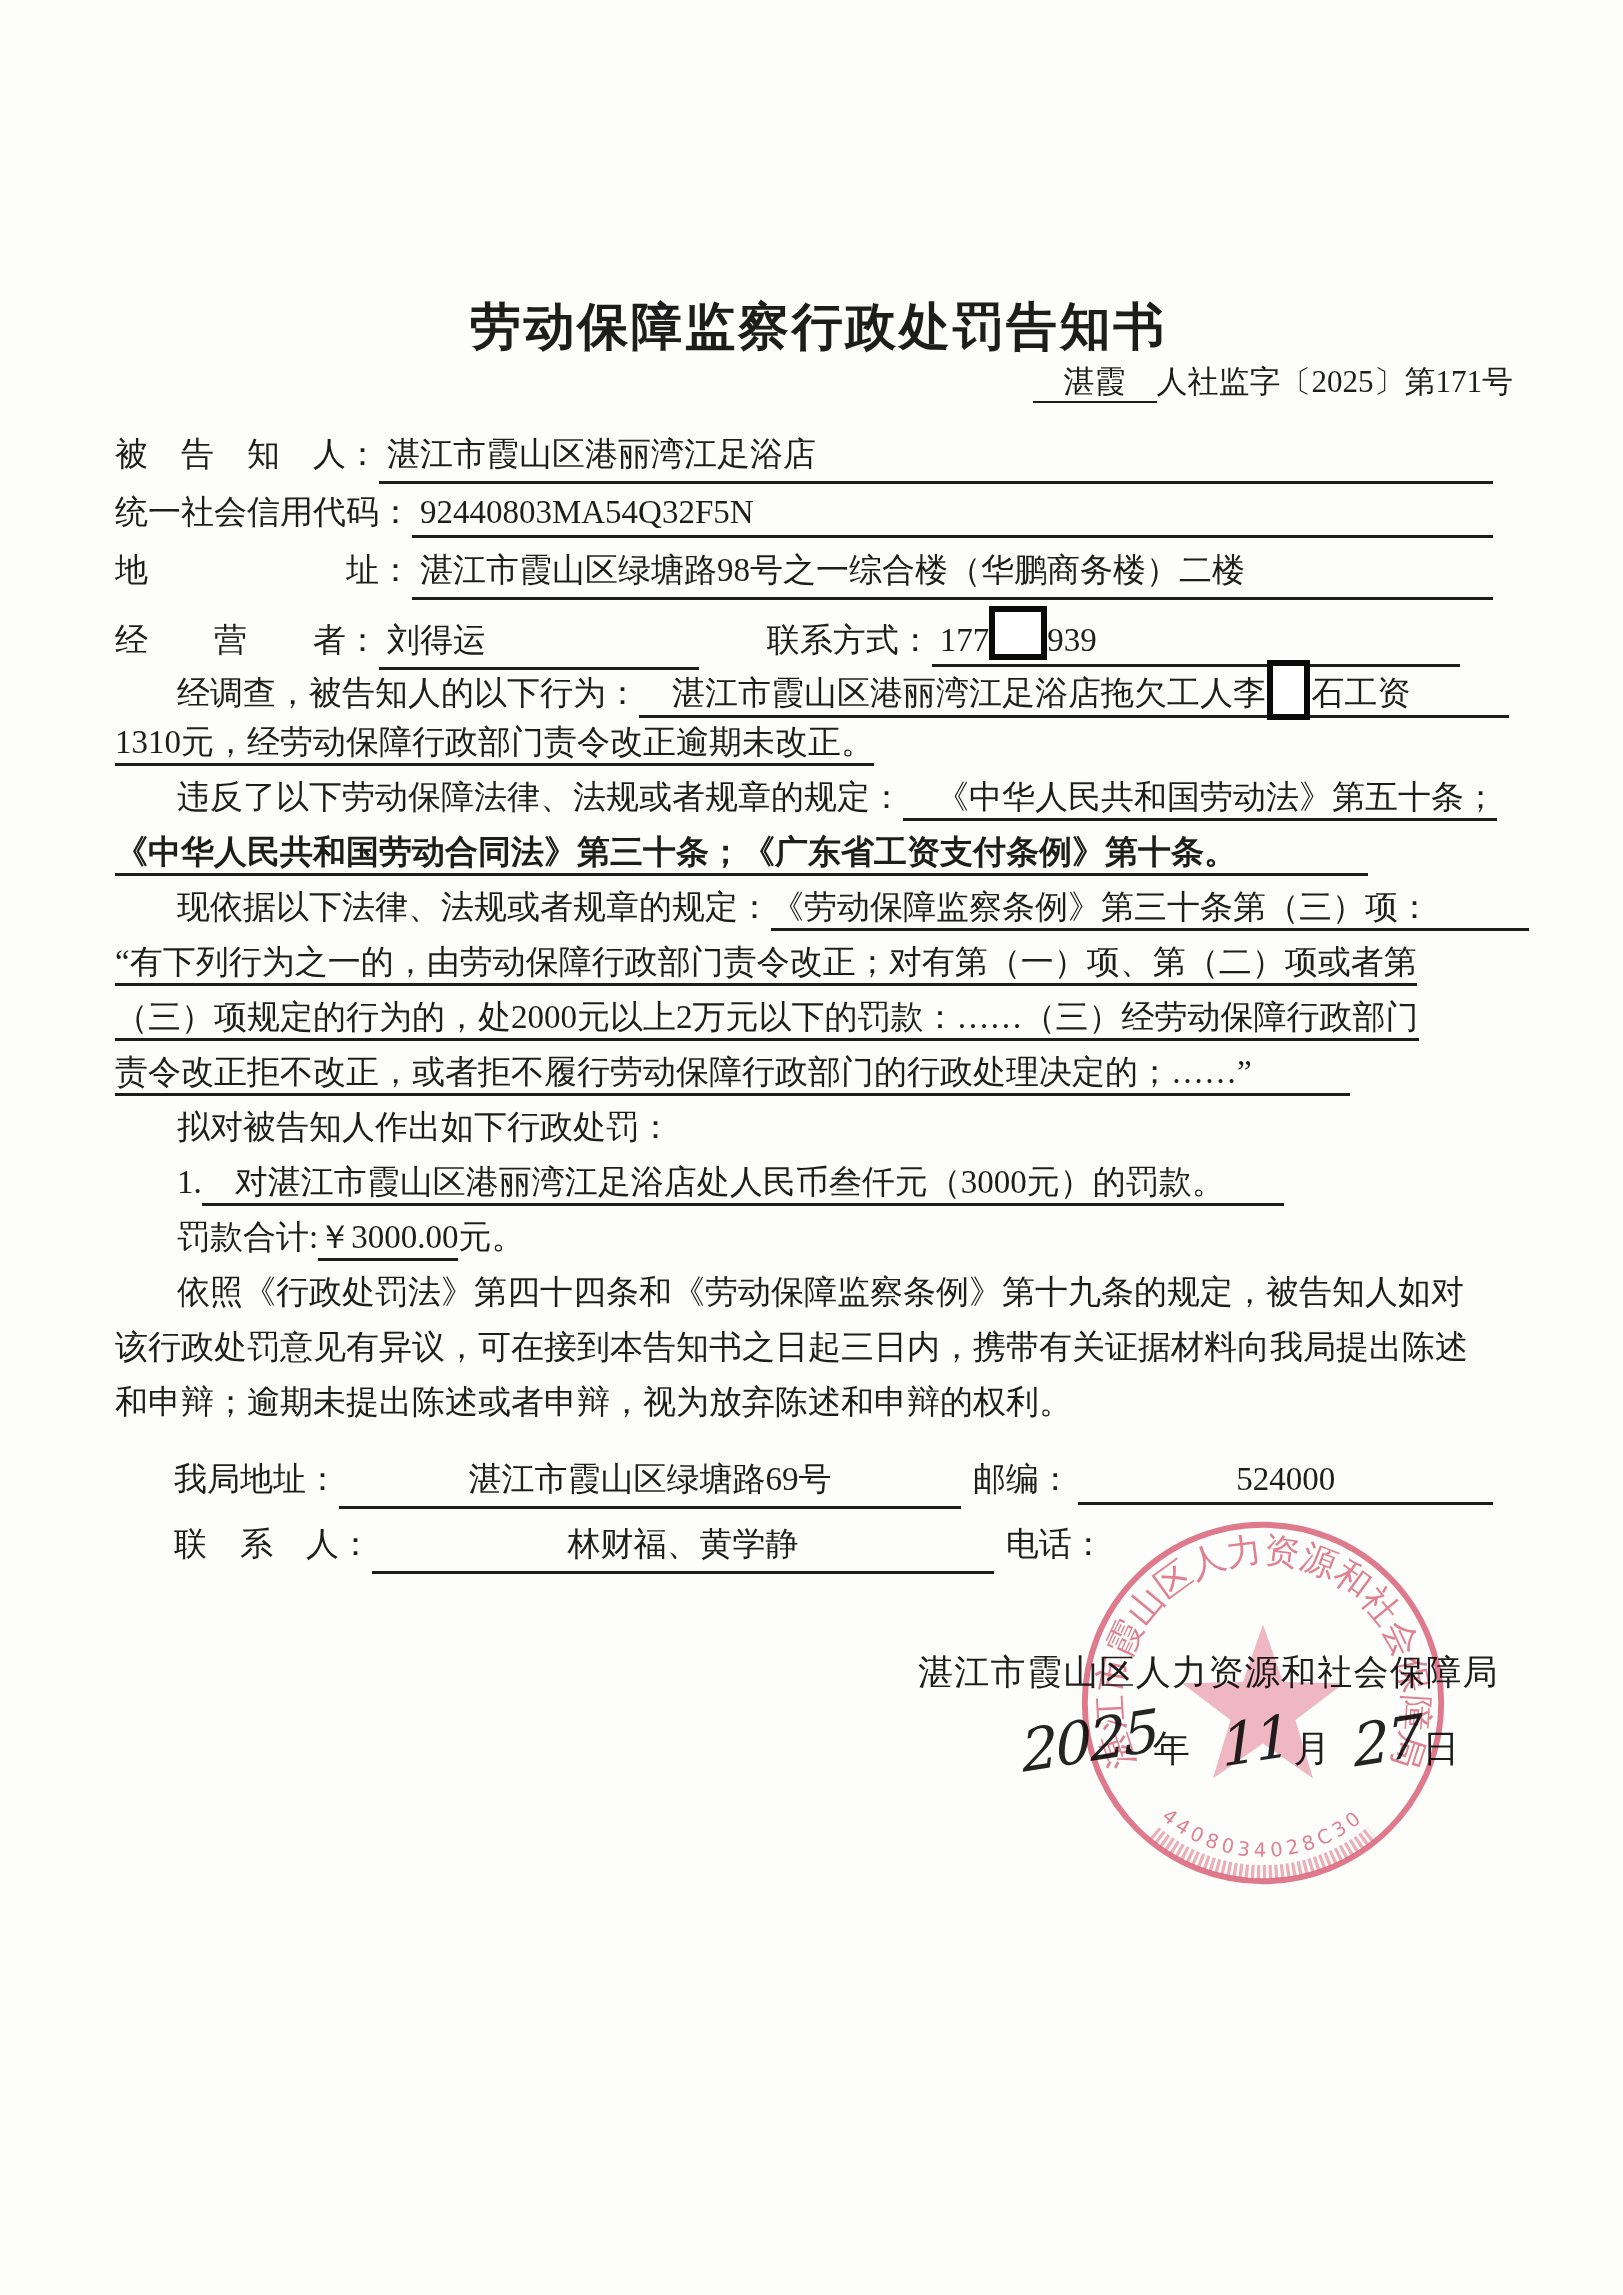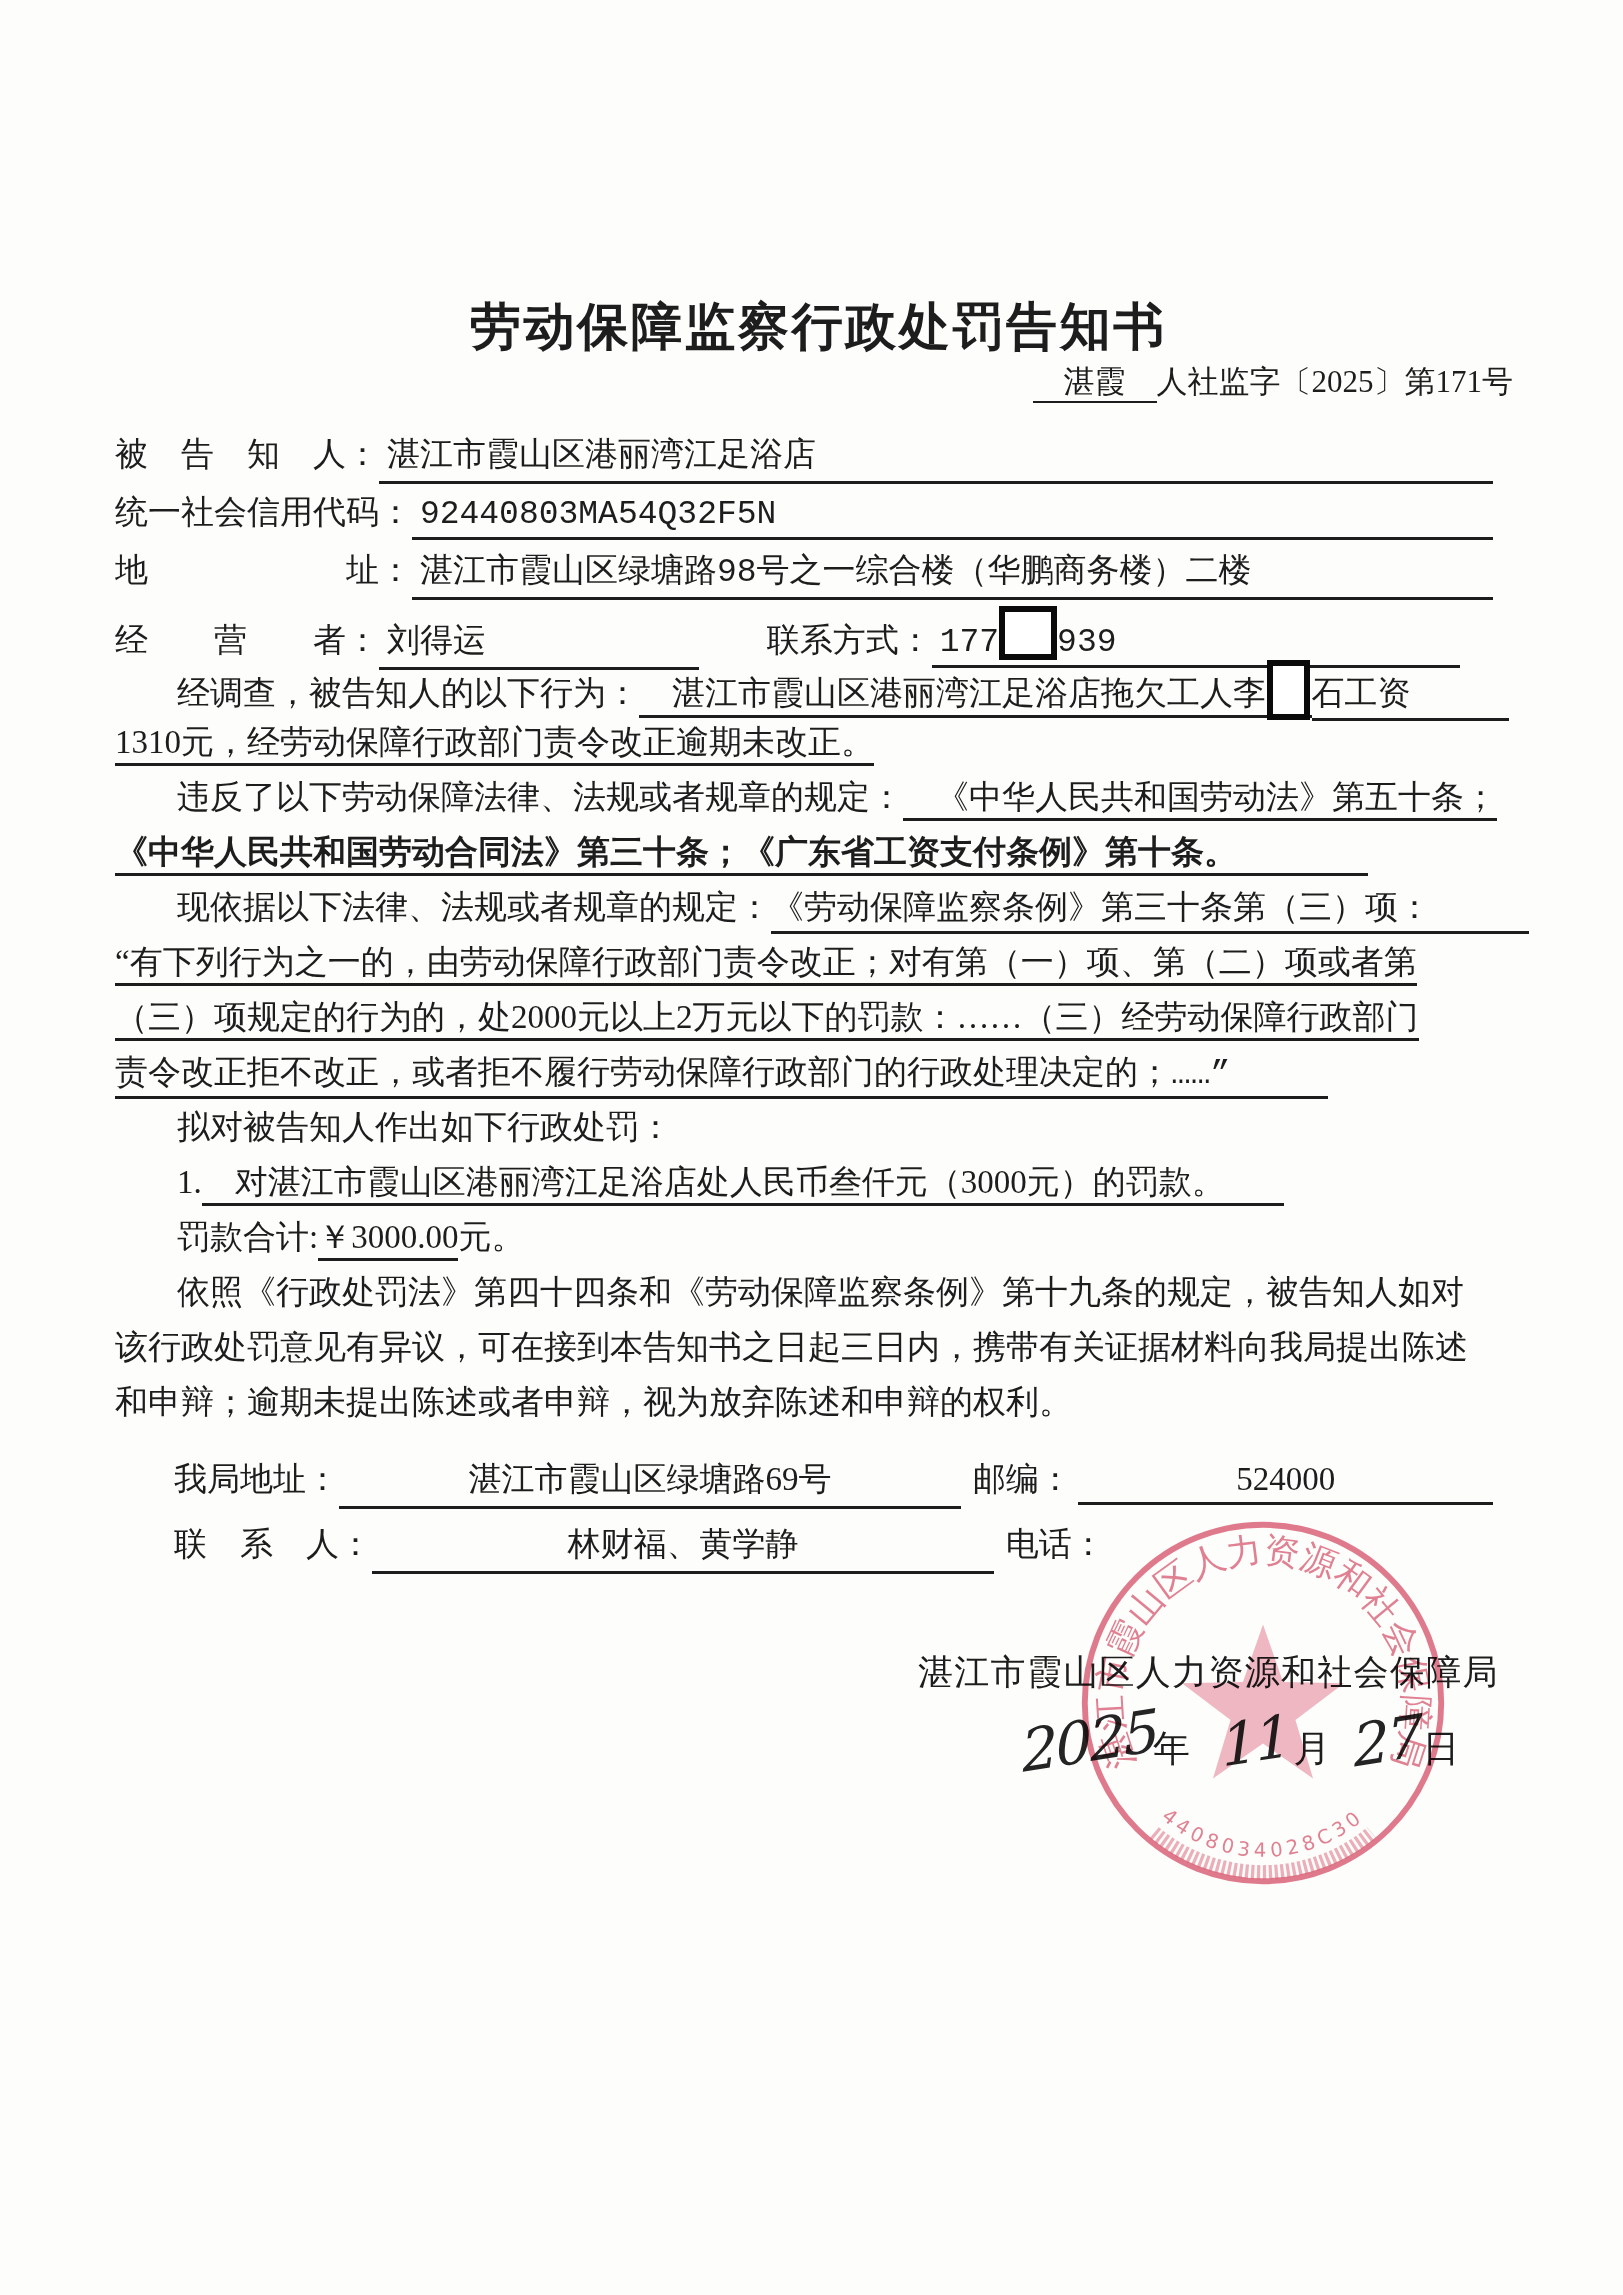--- a/index.html
+++ b/index.html
@@ -14,40 +14,40 @@
   .title {
     position:absolute; top:293px; left:0; width:100%;
     text-align:center; font-size:51px; font-weight:bold; letter-spacing:2.6px;padding-left:7px;
   }
   .docno {
     position:absolute; top:361px; right:110px; font-size:31px; white-space:pre;
   }
   .u { border-bottom:3.3px solid #1d1d1d; padding-bottom:3.3px; white-space:pre; }
   .thin-u { border-bottom:2.6px solid #1d1d1d; padding-bottom:2px; white-space:pre; }
 
-  .form { position:absolute; top:432px; left:115px; width:1378px; font-size:33px;font-family:Liberation Mono, monospace; }
+  .form { position:absolute; top:432px; left:115px; width:1378px; font-size:33px; }
   .frow { display:flex; align-items:baseline; height:58px; }
   .flabel { flex:none; white-space:pre; }
   .blank { border-bottom:3.3px solid #1d1d1d; padding:0 3.9px 3.9px 7.9px; white-space:pre; }
   .blank.grow { flex:1; }
   .blank.w490 { width:308px; flex:none; }
   .spacer110 { width:68px; flex:none; }
   .blank.mr50 { margin-right:33px; }
 
   .redact {
     display:inline-block; box-sizing:border-box;
     width:58px; height:54px; border:6.5px solid #0a0a0a; background:#fff;
     vertical-align:-9.2px;
   }
   .redact.name { width:43px; height:60px; vertical-align:-15.7px; margin:0 1.3px; }
 
   .body { position:absolute; top:660px; left:115px; width:1378px; font-size:33px; }
   .bline { height:55px; line-height:55px; white-space:pre; }
   .indent { padding-left:62px; }
-  .pr150 { padding-right:98px;font-family:Liberation Mono, monospace; }
+  .pr150 { padding-right:98px; }
   .pr200 { padding-right:131px;font-weight:bold; }
   .pr90  { padding-right:59px; }
 
   .brows { position:absolute; left:115px; top:1430px; width:1378px; font-size:33px; }
   .brow { display:flex; align-items:baseline; height:65px; padding-left:59px; }
   .brow .lab { flex:none; white-space:pre; }
   .brow .fill { border-bottom:3.3px solid #1d1d1d; padding-bottom:3.9px; text-align:center; white-space:pre; }
   .brow .fill.f1 { width:622px; flex:none; }
   .brow .fill.f2 { flex:1; }
   .brow .midlab { flex:none; white-space:pre; padding:0 6.5px 0 11.8px;margin-top:27px; }

